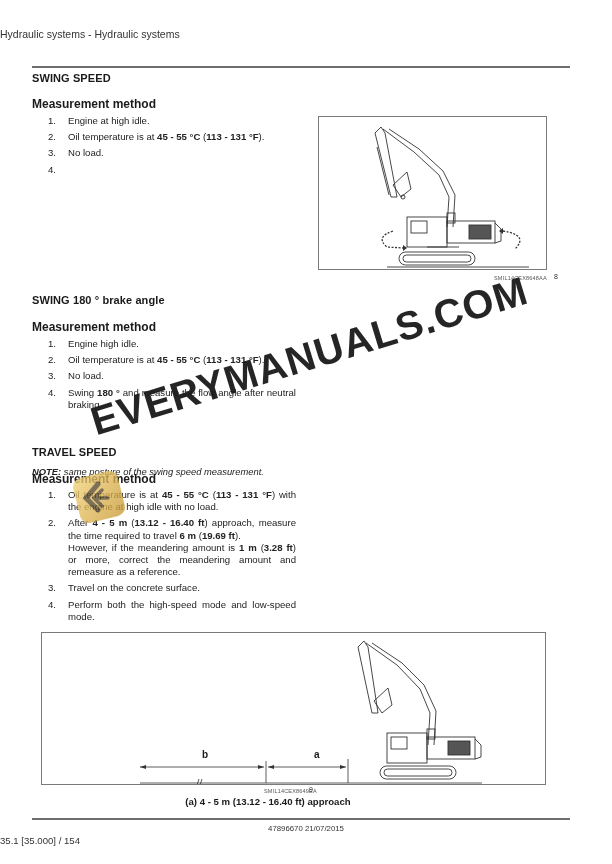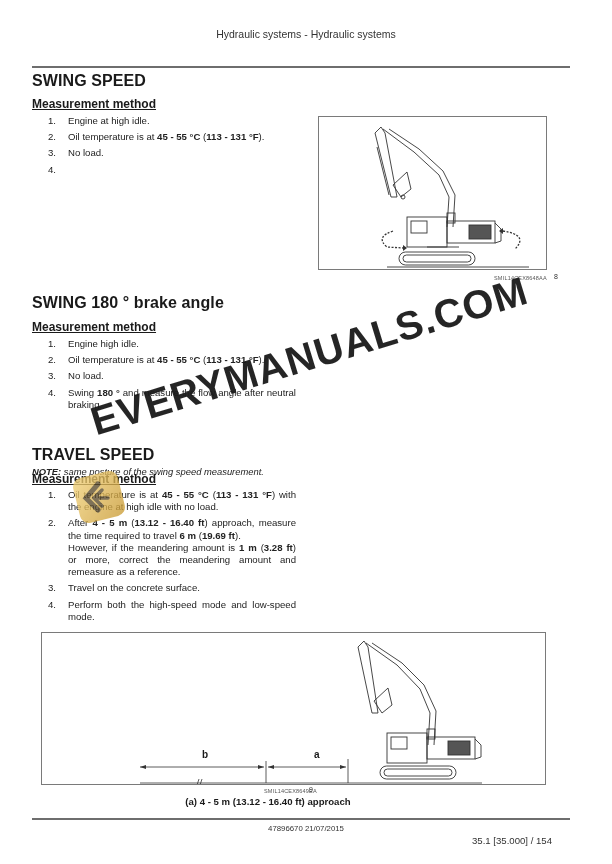--- a/index.html
+++ b/index.html
@@ -2,37 +2,37 @@
 <html><head>
   <meta charset="utf-8">
   <style>
     html, body { margin: 0; padding: 0; background: #ffffff; }
     body {
       width: 612px; height: 864px; position: relative; overflow: hidden;
       font-family: "Liberation Sans", sans-serif; color: #1a1a1a;
     }
     .abs { position: absolute; }
     .running-header {
-      left: 0; width: 612px; top: 28px; text-align: center;
+      left: 0; width: 612px; top: 28px; text-align: left;
       font-size: 10.5px; color: #333;
     }
     .rule { background: #6e6e6e; height: 2px; left: 32px; width: 538px; }
-    .h1 { font-weight: bold; font-size: 16px; left: 32px; letter-spacing: 0.1px; }
-    .h2 { font-weight: bold; font-size: 12px; left: 32px; text-decoration: underline; }
+    .h1 { font-weight: bold; font-size: 11px; left: 32px; letter-spacing: 0.1px; }
+    .h2 { font-weight: bold; font-size: 12px; left: 32px; }
     ol.steps { margin: 0; padding: 0; list-style: none; left: 48px; width: 248px; font-size: 9.6px; line-height: 12.2px; color: #222; }
     ol.steps li { position: relative; padding-left: 20px; margin-bottom: 4px; text-align: justify; }
     ol.steps li .num { position: absolute; left: 0; top: 0; }
     .note { left: 32px; font-size: 9.4px; font-style: italic; color: #222; margin-top: 47px; }
     .note b { font-style: italic; }
     .figbox { border: 1px solid #7a7a7a; background: #fff; }
     .caption-code { font-size: 5.5px; color: #555; letter-spacing: 0.2px; }
     .caption-num { font-size: 7px; color: #333; }
     .fig-caption { font-weight: bold; font-size: 9.6px; left: 0; width: 536px; text-align: center; }
     .footer-line1 { left: 0; width: 612px; text-align: center; font-size: 7.8px; color: #333; }
-    .footer-line2 { left: 0; width: 552px; text-align: right; font-size: 9.6px; color: #333; }
+    .footer-line2 { left: 0; width: 552px; text-align: left; font-size: 9.6px; color: #333; }
     .watermark {
       left: 92px; top: 400px; font-weight: bold; font-size: 40px; color: #1a1a1a;
       transform: rotate(-17deg); transform-origin: left center; letter-spacing: 1px;
       white-space: nowrap; opacity: 0.95;
     }
     .wm-logo { left: 68px; top: 468px; width: 62px; height: 58px; opacity: 0.78; }
     .dim-label { font-weight: bold; font-size: 10px; }
   </style>
 </head>
 <body>

